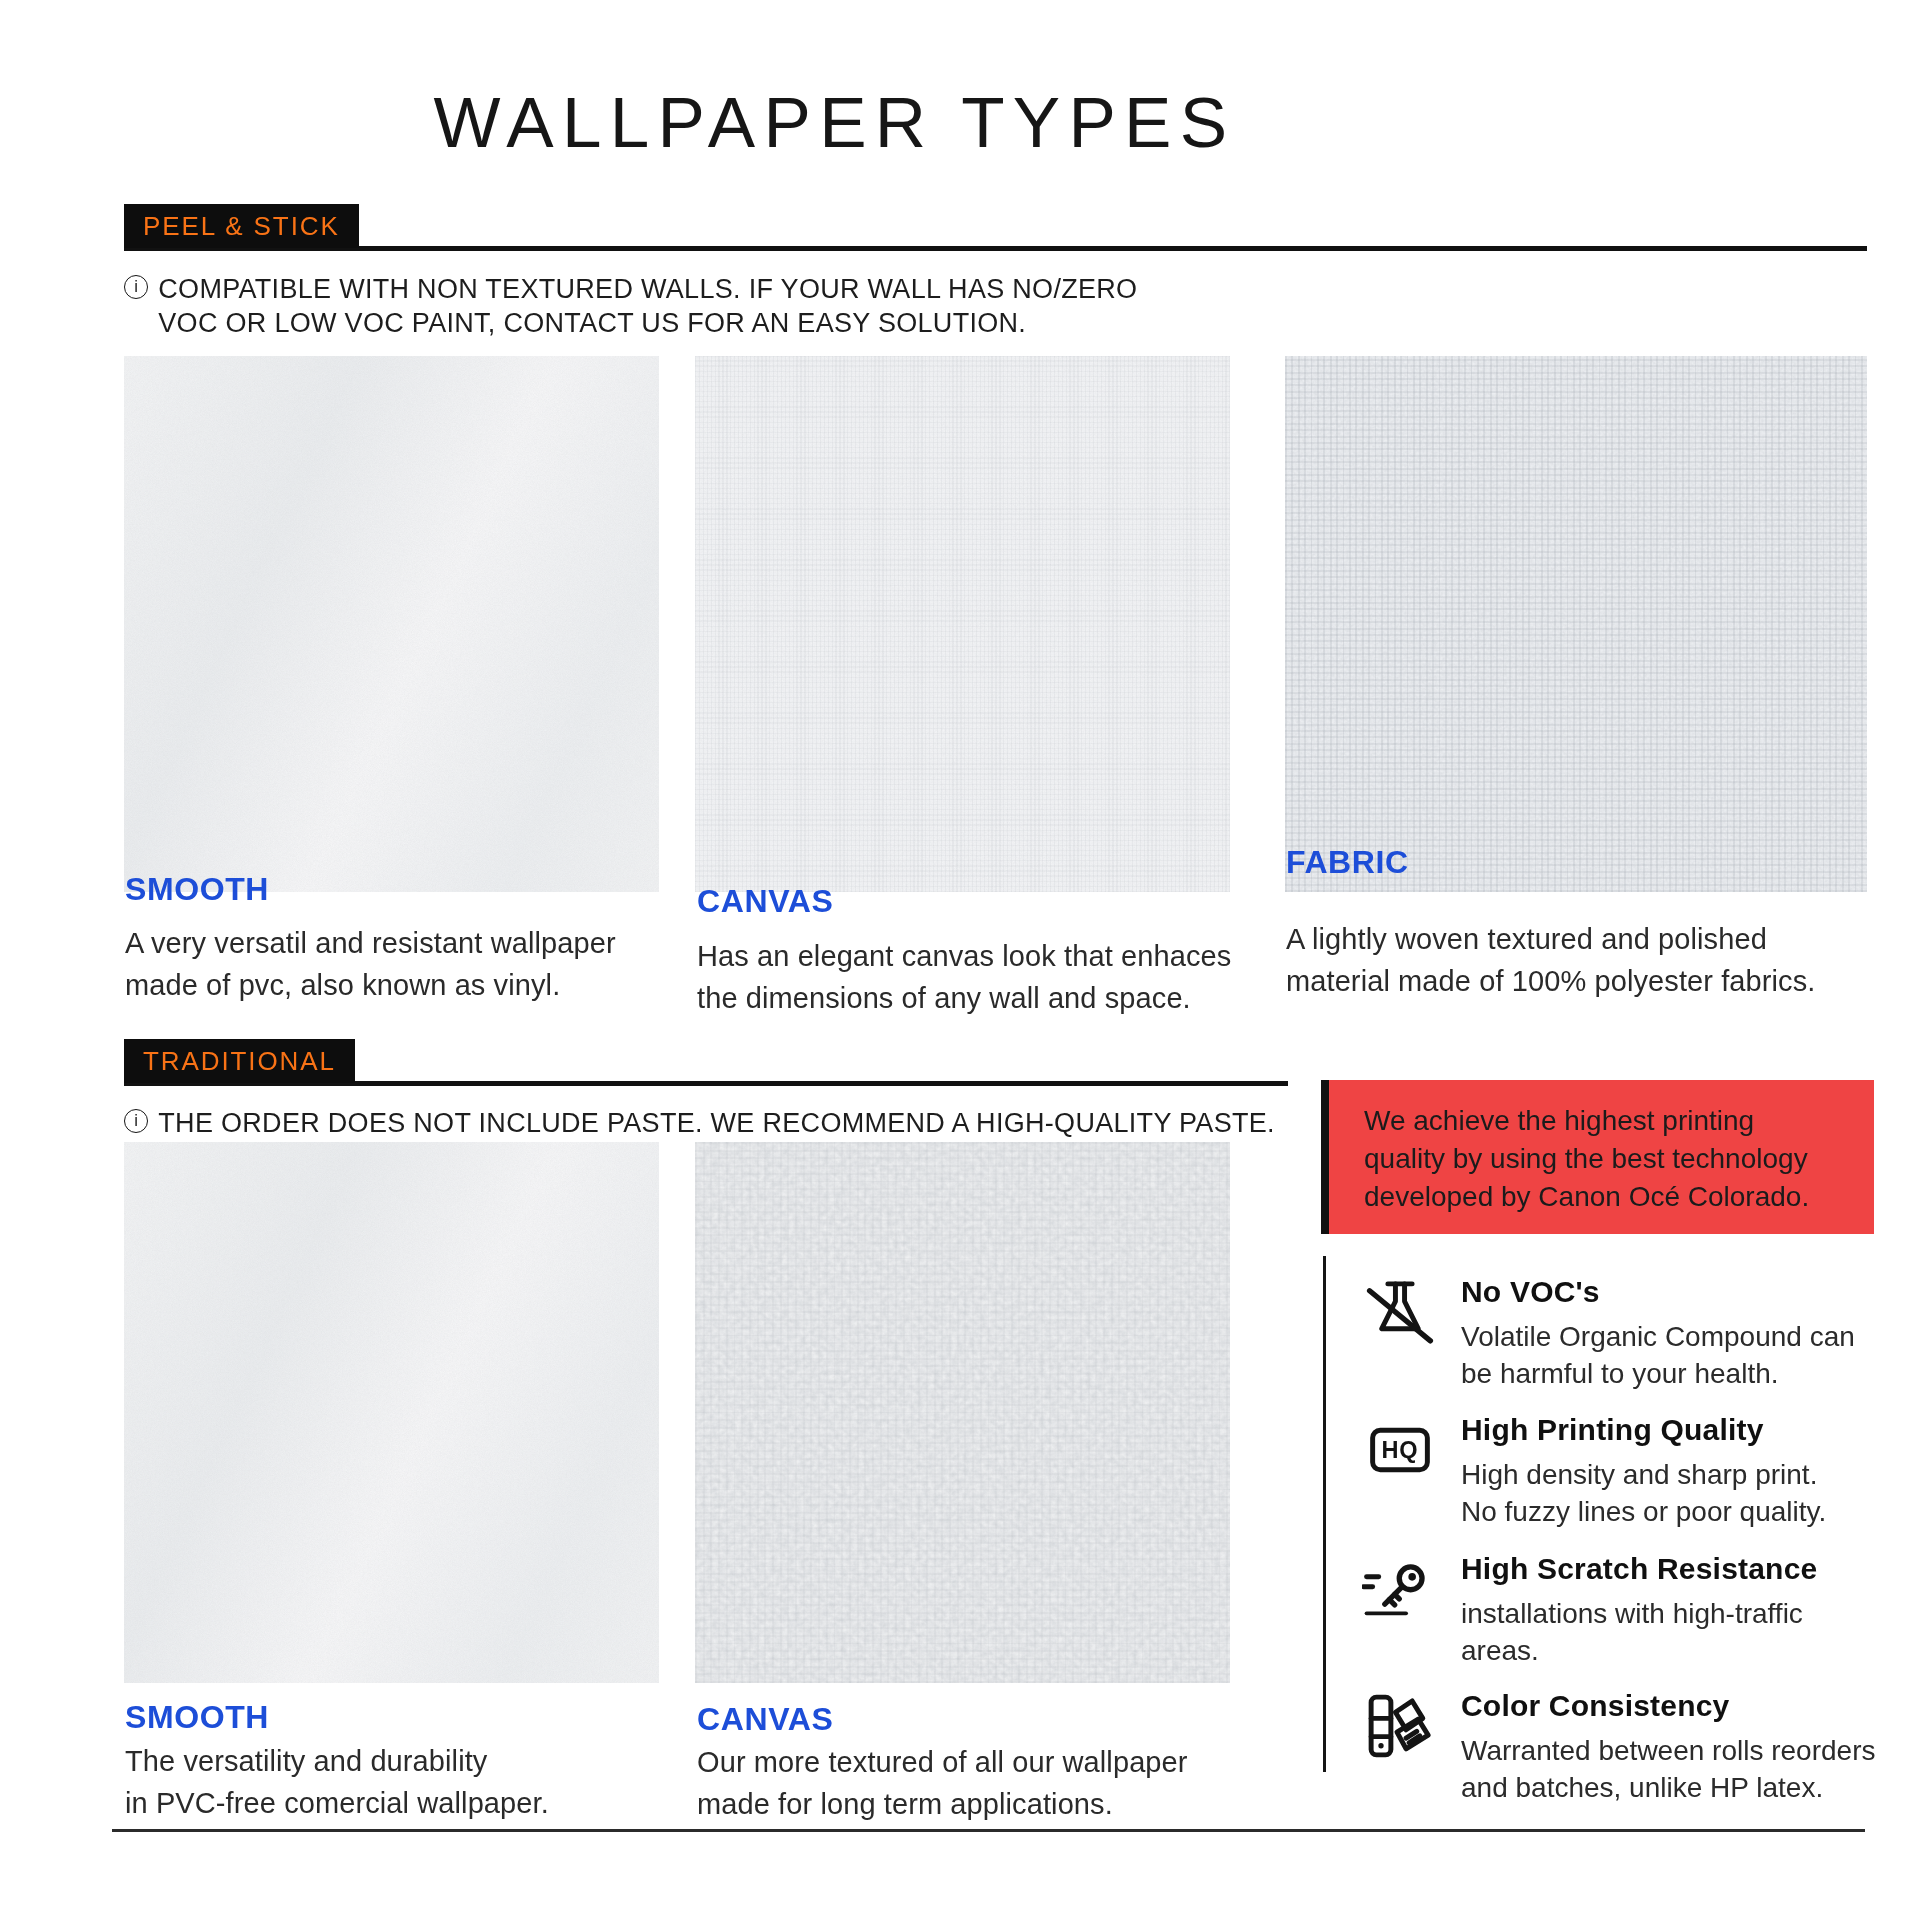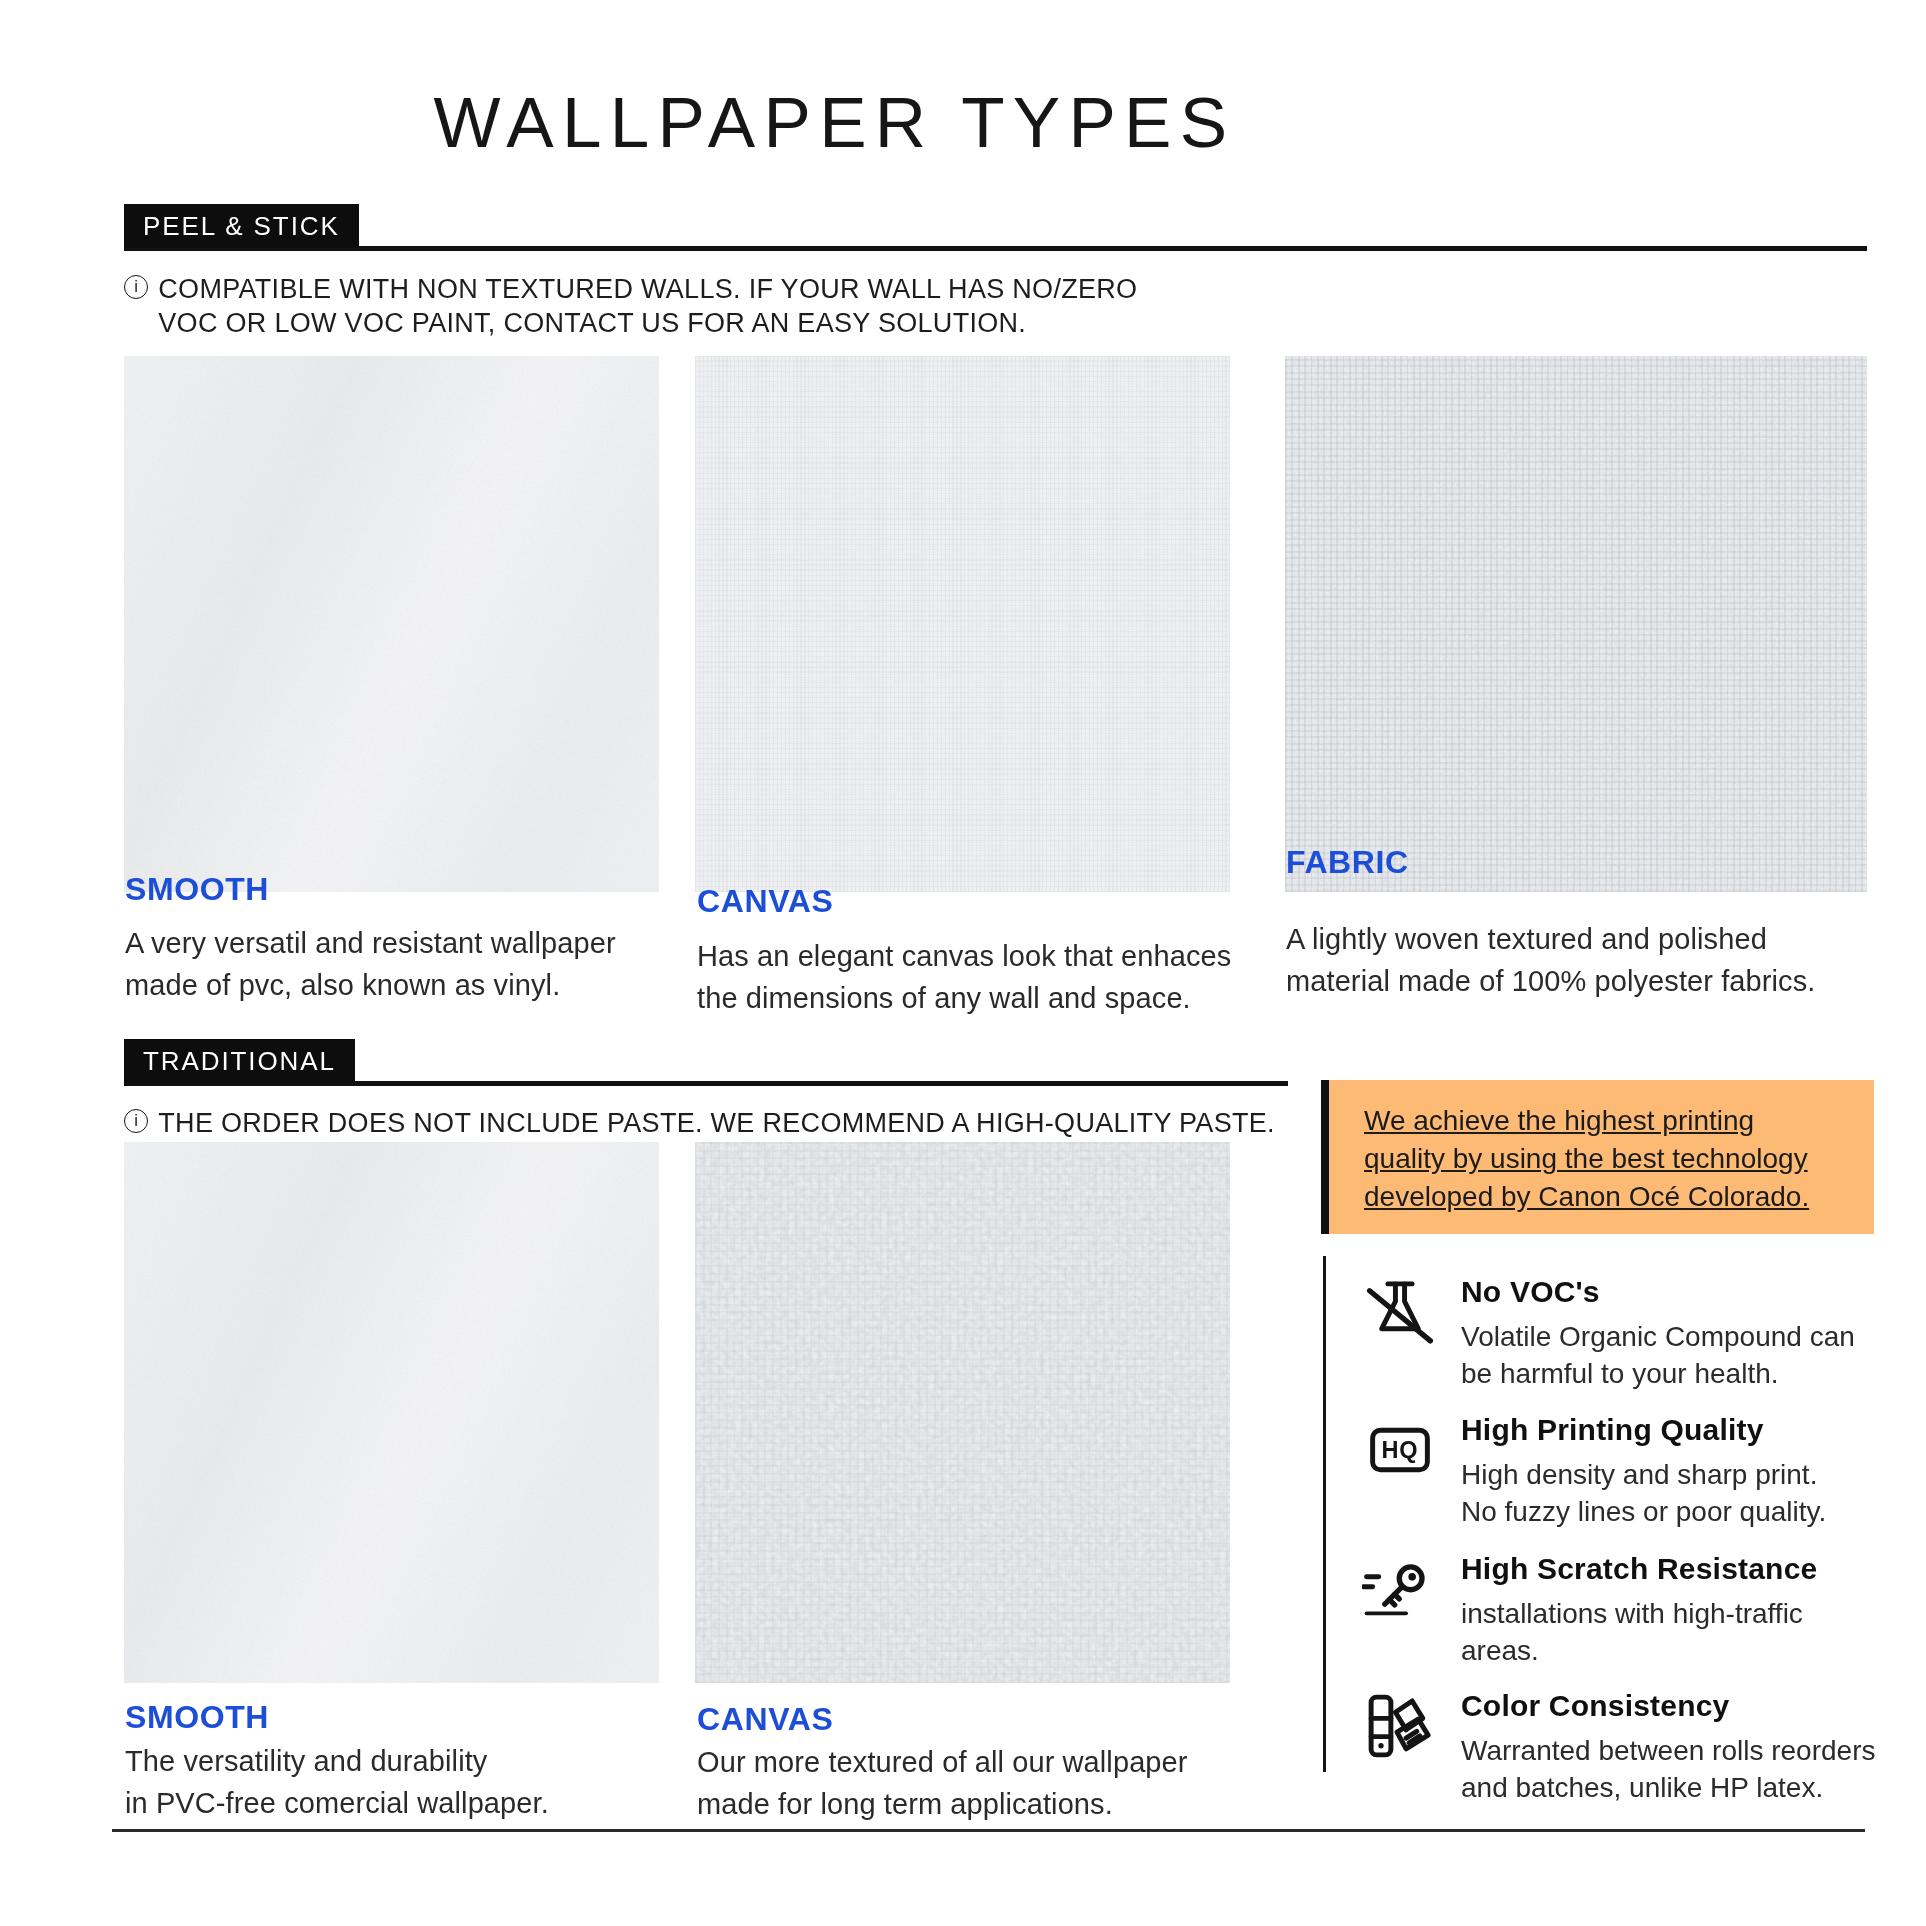--- a/index.html
+++ b/index.html
@@ -7,21 +7,21 @@
   .page{position:relative;width:1926px;height:1926px;background:#ffffff;overflow:hidden;margin-left:32px;}
 
   
   .page-title{
     position:absolute;left:0;top:82px;width:1605px;text-align:center;
     font-size:71px;font-weight:400;letter-spacing:8.3px;color:#161616;
   }
 
   
   .badge{
-    position:absolute;height:44px;line-height:44px;background:#0d0d0d;color:#ffffff;
+    position:absolute;height:44px;line-height:44px;background:#0d0d0d;color:#f97316;
     font-size:26px;font-weight:500;letter-spacing:1.9px;padding:0 19px;z-index:2;
   }
   .badge-peel{left:92px;top:204px;}
   .badge-trad{left:92px;top:1039px;}
   .hrule{position:absolute;background:#111111;}
   .rule-peel{left:92px;top:246px;width:1743px;height:5.1px;}
   .rule-trad{left:92px;top:1081px;width:1164px;height:4.5px;}
   .rule-bottom{left:80px;top:1829px;width:1753px;height:3.2px;background:#2b2b2b;}
 
   
@@ -67,21 +67,21 @@
   .cap-desc{position:absolute;font-size:29px;line-height:42px;color:#2a2a2a;letter-spacing:0.1px;}
   .n1{left:93px;top:871px;} .d1{left:93px;top:922px;}
   .n2{left:665px;top:883px;} .d2{left:665px;top:935px;}
   .n3{left:1254px;top:844px;} .d3{left:1254px;top:918px;}
   .n4{left:93px;top:1699px;} .d4{left:93px;top:1740px;}
   .n5{left:665px;top:1701px;} .d5{left:665px;top:1741px;}
 
   
   .quality-box{
     position:absolute;left:1289px;top:1080px;width:553px;height:154px;
-    background:#fdba74;border-left:8.3px solid #101010;box-sizing:border-box;text-decoration:underline;
+    background:#ef4444;border-left:8.3px solid #101010;box-sizing:border-box;
   }
   .quality-text{margin:22px 19px 0 35px;font-size:28px;line-height:38px;color:#1b1b1b;}
   .vline{position:absolute;left:1291px;top:1256px;width:3.2px;height:516px;background:#151515;}
 
   .feature{position:absolute;left:1330px;width:520px;display:flex;gap:23px;align-items:flex-start;}
   .f1{top:1274px;} .f2{top:1412px;} .f3{top:1551px;} .f4{top:1688px;}
   .feat-icon{flex:0 0 auto;width:76px;height:76px;}
   .feat-icon svg{width:76px;height:76px;}
   .feat-title{font-size:30px;font-weight:700;color:#101010;margin:1.3px 0 9px 0;letter-spacing:0.2px;}
   .feat-desc{font-size:28px;line-height:37px;color:#2b2b2b;}

